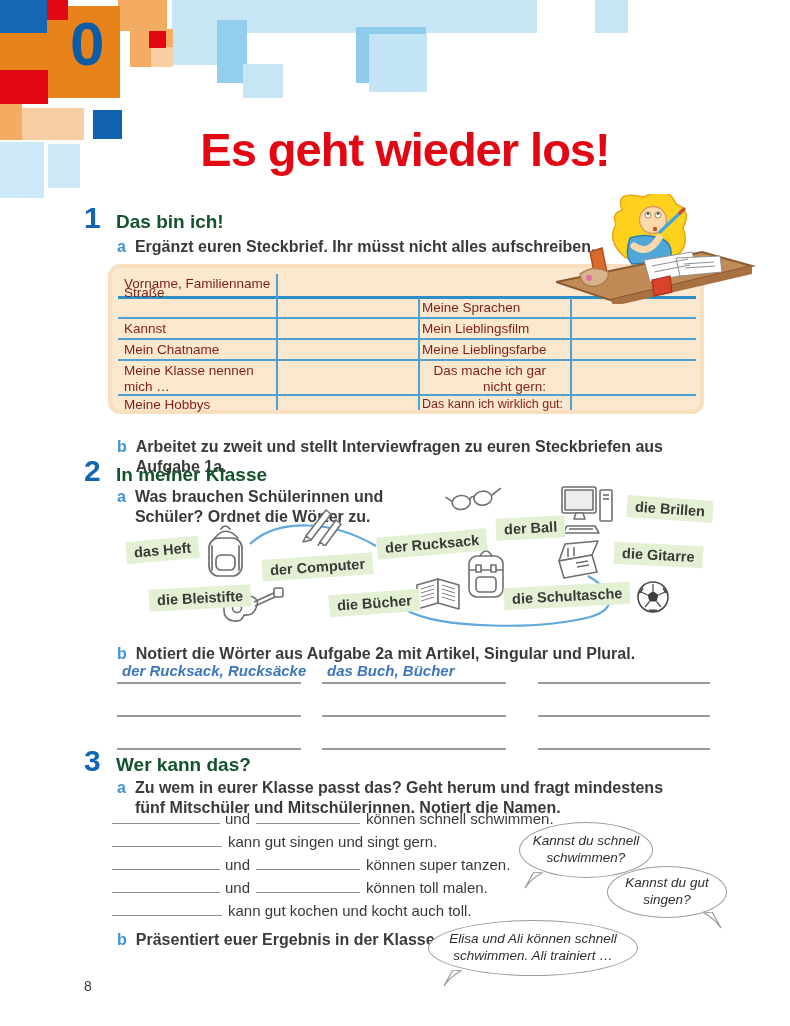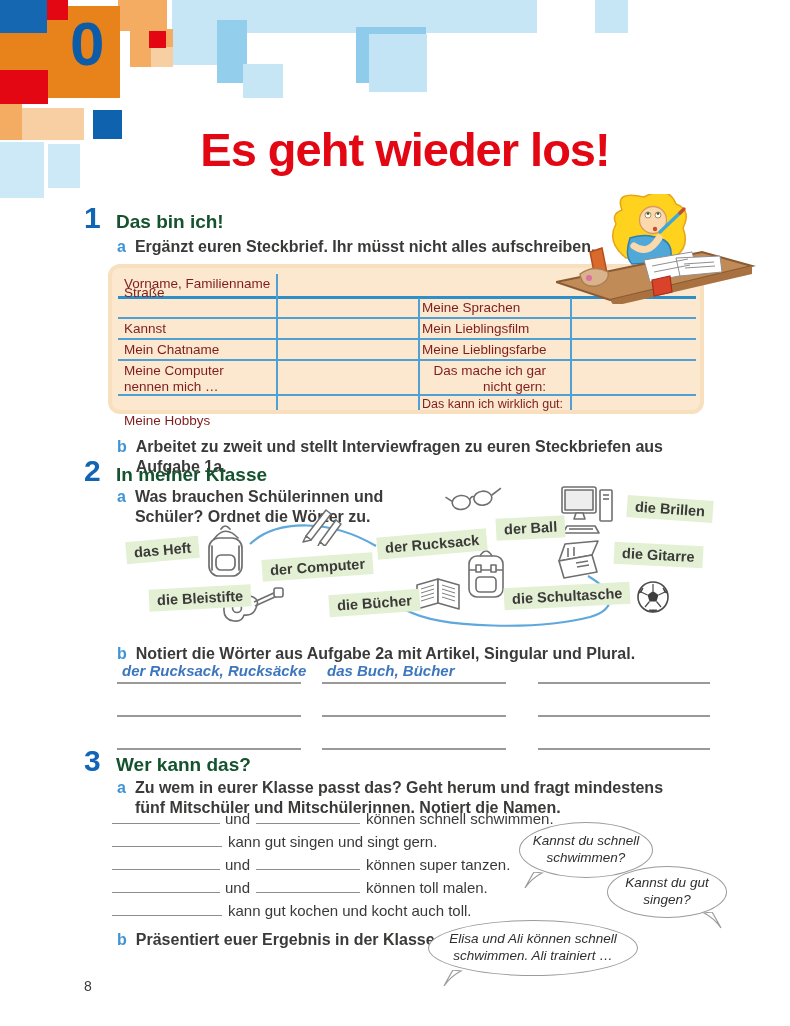--- a/index.html
+++ b/index.html
@@ -91,23 +91,23 @@
     <div class="tline" style="left:306px;top:30px;width:1.5px;height:112px;"></div>
     <div class="tline" style="left:458px;top:30px;width:1.5px;height:112px;"></div>
 
     <div class="tcell" style="left:12px;top:8px;">Vorname, Familienname</div>
     <div class="tcell" style="left:12px;top:17px;">Straße</div>
     <div class="tcell" style="left:310px;top:32px;">Meine Sprachen</div>
     <div class="tcell" style="left:12px;top:53px;">Kannst</div>
     <div class="tcell" style="left:310px;top:53px;">Mein Lieblingsfilm</div>
     <div class="tcell" style="left:12px;top:74px;">Mein Chatname</div>
     <div class="tcell" style="left:310px;top:74px;">Meine Lieblingsfarbe</div>
-    <div class="tcell" style="left:12px;top:95px;width:140px;">Meine Computer nennen mich …</div>
+    <div class="tcell" style="left:12px;top:95px;width:140px;">Meine Klasse nennen mich …</div>
     <div class="tcell" style="left:310px;top:95px;width:124px;text-align:right;">Das mache ich gar nicht gern:</div>
-    <div class="tcell" style="left:12px;top:129px;margin-top:16px;">Meine Hobbys</div>
+    <div class="tcell" style="left:12px;top:129px;">Meine Hobbys</div>
     <div class="tcell" style="left:310px;top:129px;font-size:12.5px;white-space:nowrap;">Das kann ich wirklich gut:</div>
   </div>
 
   <div class="icon" style="left:556px;top:194px;z-index:5;">
     <svg width="200" height="110" viewBox="0 0 200 110">
       <path d="M34,58 L46,54 L52,84 L40,88 Z" fill="#D96A2B" stroke="#B04E1C" stroke-width="1.5"></path>
       <path d="M66,16 Q58,-4 88,3 Q112,-10 120,10 Q136,16 127,34 Q134,52 120,62 L70,64 Q50,48 60,30 Q55,20 66,16 Z" fill="#FFD21E" stroke="#E8A413" stroke-width="1.5"></path>
       <path d="M74,44 Q68,62 76,70 L114,68 Q118,52 108,46 Q90,38 74,44 Z" fill="#4FA8D8" stroke="#2E7FB0" stroke-width="1.5"></path>
       <circle cx="97" cy="26" r="13.5" fill="#FBD9AD" stroke="#D79B62" stroke-width="1.3"></circle>
       <circle cx="92" cy="21" r="3" fill="#fff" stroke="#9a7447" stroke-width="0.8"></circle>

